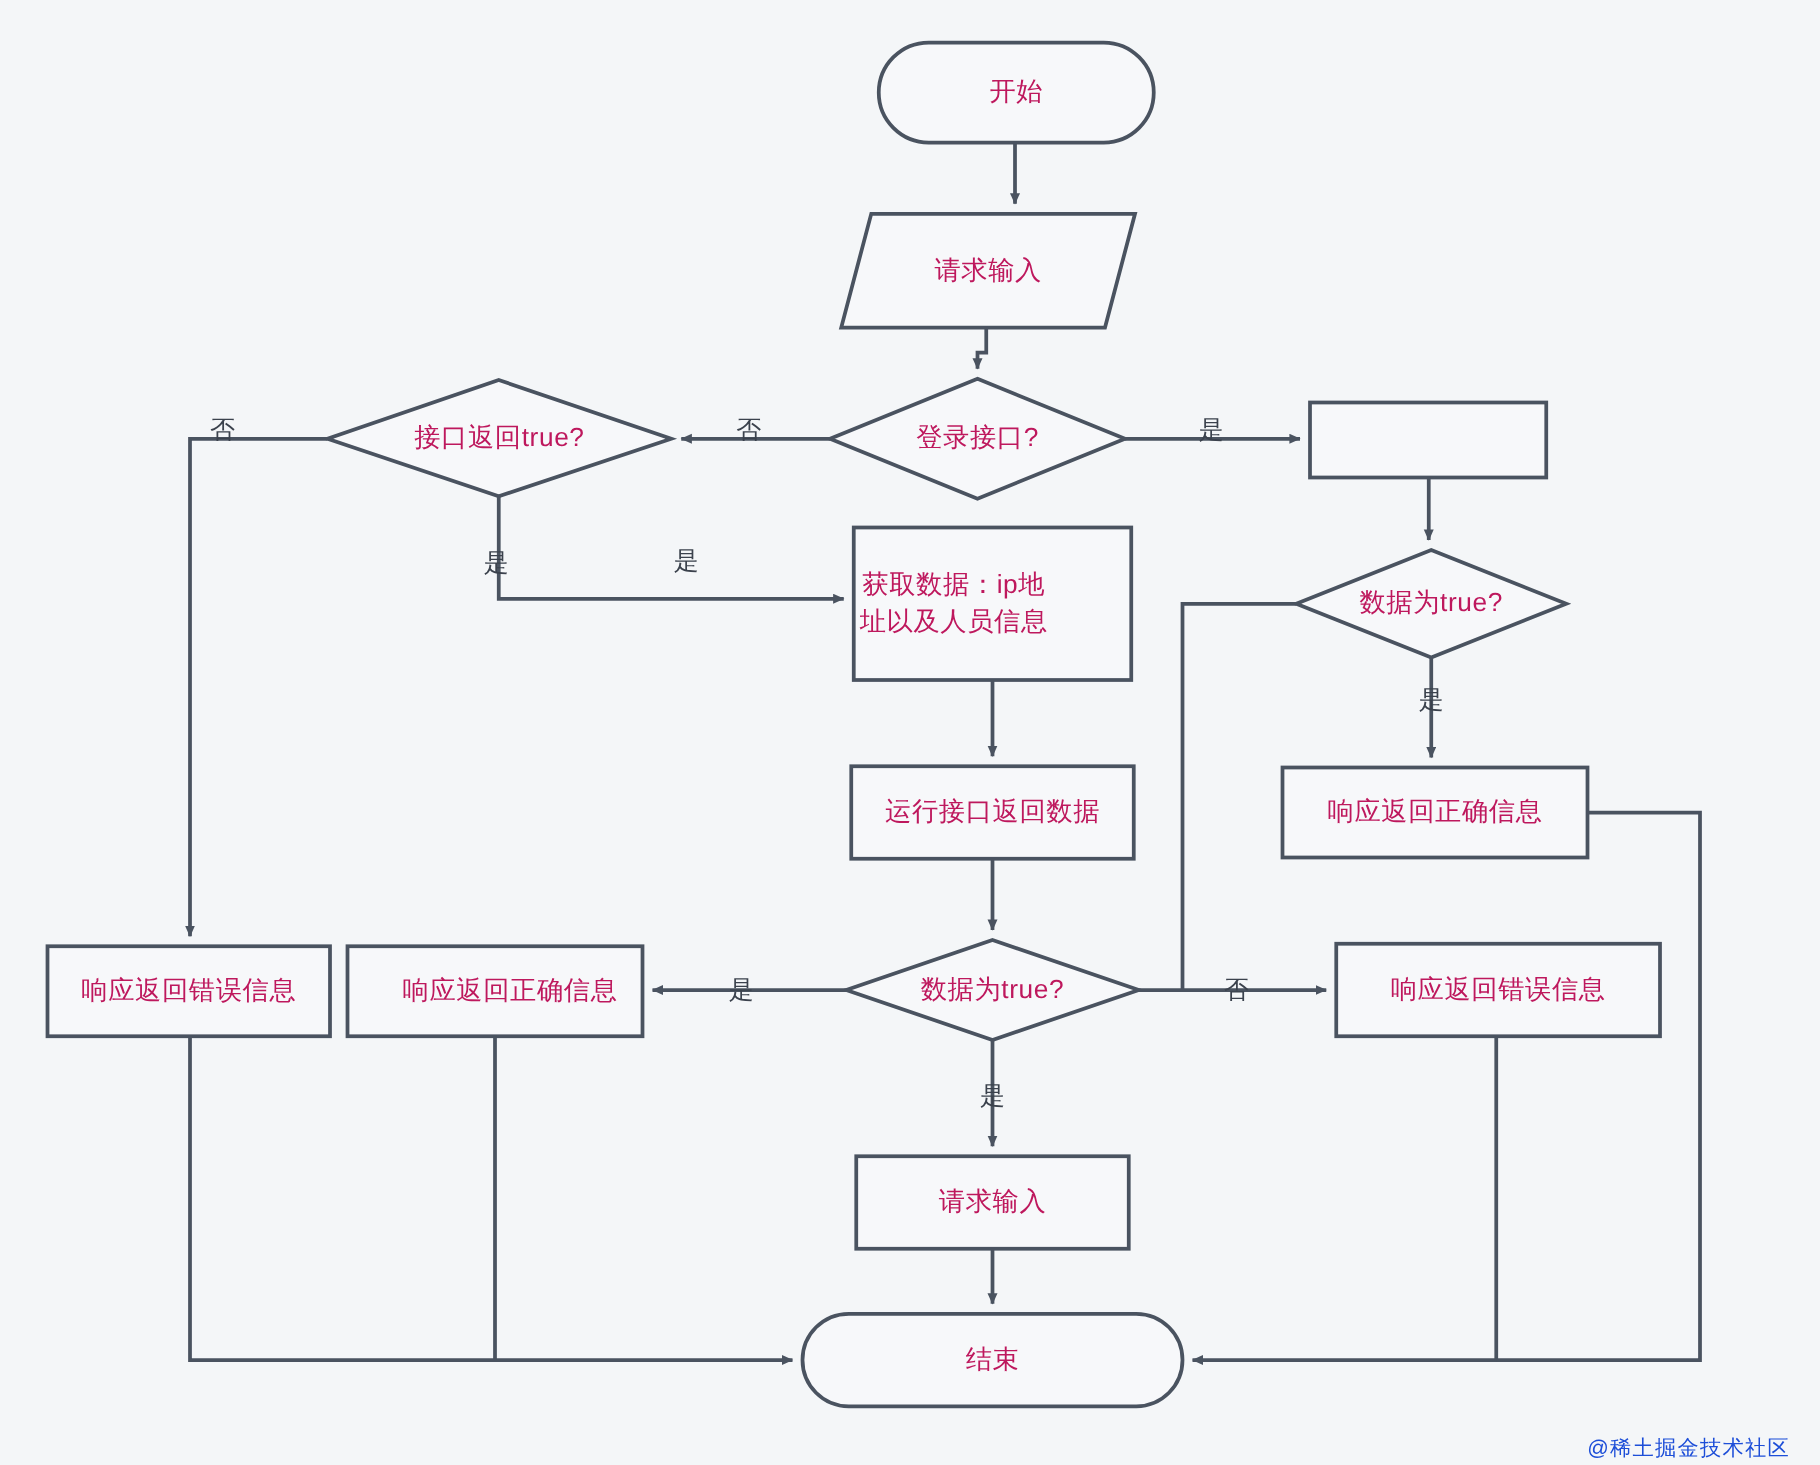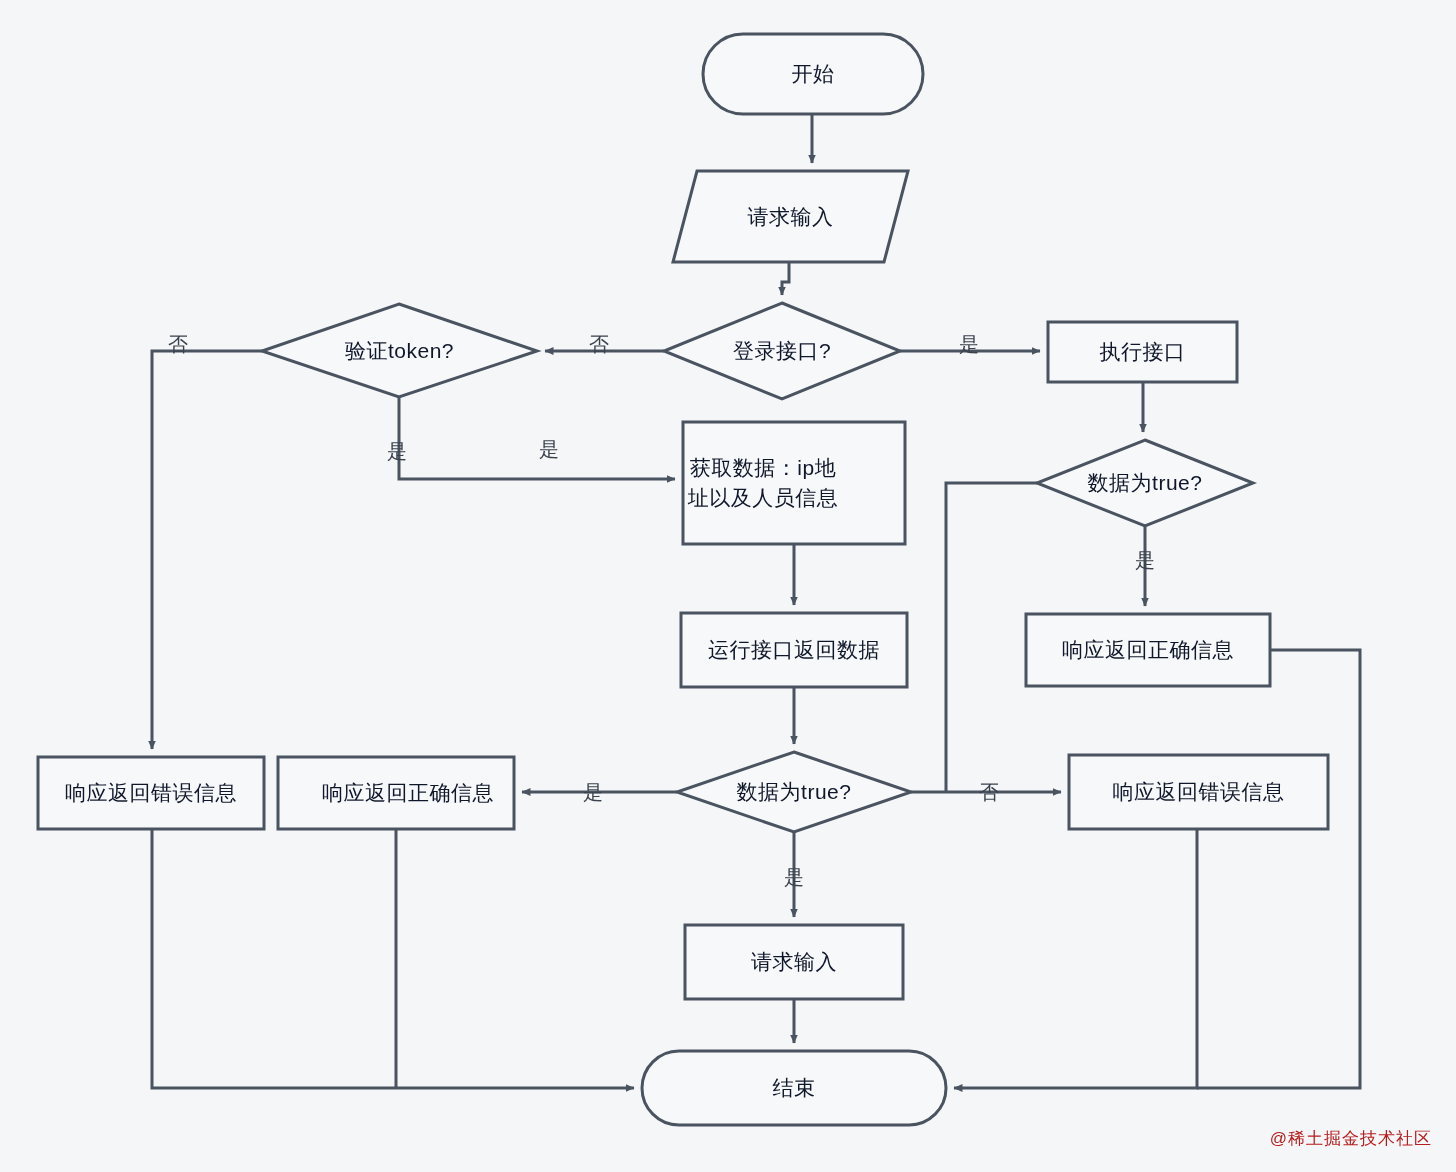--- a/index.html
+++ b/index.html
@@ -33,40 +33,40 @@
     stroke-width: 3;
     stroke-linecap: butt;
     stroke-linejoin: miter;
   }
   .node-label {
     position: absolute;
     display: flex;
     align-items: center;
     justify-content: center;
     text-align: center;
-    color: #0f172a;
+    color: #be185d;
     font-size: 21px;
     line-height: 30px;
     letter-spacing: 0.5px;
     pointer-events: none;
     white-space: pre-line;
   }
   .edge-label {
     position: absolute;
     color: #3b424d;
     font-size: 20px;
     line-height: 22px;
     text-align: center;
     pointer-events: none;
   }
   .watermark {
     position: absolute;
     right: 24px;
-    bottom: 22px;
-    color: #b91c1c;
+    bottom: 2px;
+    color: #1d4ed8;
     font-size: 17px;
     letter-spacing: 1px;
   }
 </style>
 </head>
 <body>
 
 <div id="canvas">
 
   <svg class="layer" viewBox="0 0 1456 1172">
@@ -144,23 +144,22 @@
 
     <path class="edge" d="M1270,650 L1360,650 L1360,1088 L1197,1088"></path>
   </svg>
 
   <div class="node-label" style="left:703px; top:34px; width:220px; height:80px;">开始</div>
 
   <div class="node-label" style="left:673px; top:171px; width:235px; height:91px;">请求输入</div>
 
   <div class="node-label" style="left:664px; top:303px; width:236px; height:96px;">登录接口?</div>
 
-  <div class="node-label" style="left:262px; top:304px; width:275px; height:93px;">验证token?</div>
-
-  <div class="node-label" style="left:1048px; top:322px; width:189px; height:60px;">执行接口</div>
+  <div class="node-label" style="left:262px; top:304px; width:275px; height:93px;">接口返回true?</div>
+
 
   <div class="node-label" style="left:1037px; top:440px; width:216px; height:86px;">数据为true?</div>
 
   <div class="node-label" style="left:1026px; top:614px; width:244px; height:72px;">响应返回正确信息</div>
 
   <div class="node-label" style="left:652px; top:422px; width:222px; height:122px;">获取数据：ip地
 址以及人员信息</div>
 
   <div class="node-label" style="left:681px; top:613px; width:226px; height:74px;">运行接口返回数据</div>
 

